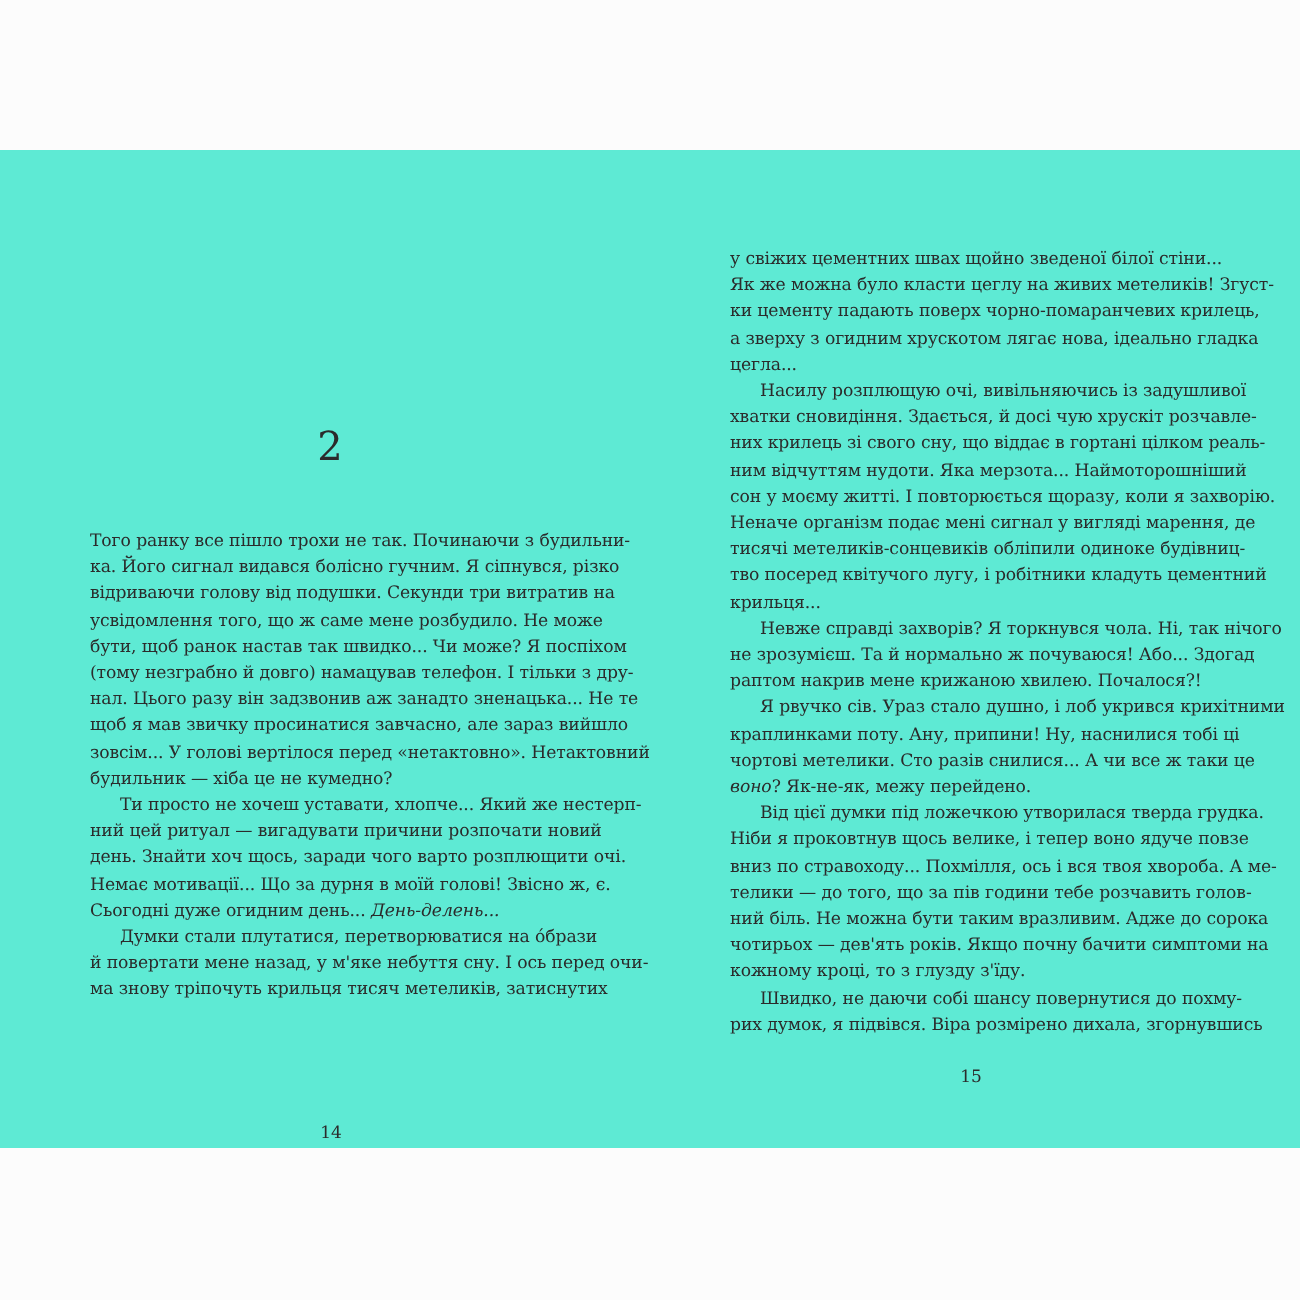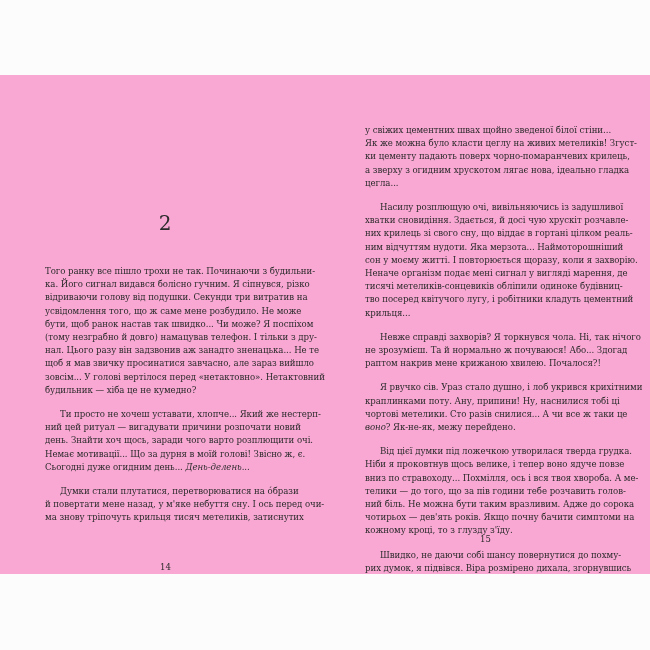--- a/index.html
+++ b/index.html
@@ -4,33 +4,33 @@
 <style>
   html, body { margin:0; padding:0; }
   body {
     width:650px; height:650px; position:relative; overflow:hidden;
     background:#ffffff;
     font-family:"DejaVu Serif", "Liberation Serif", serif;
     color:#2b2b2b;
   }
   .top-band { position:absolute; left:0; top:0; width:650px; height:75px; background:#fcfcfc; }
   .bottom-band { position:absolute; left:0; top:574px; width:650px; height:76px; background:#fcfcfc; }
-  .page { position:absolute; top:75px; height:499px; background:#f9a8d4; }
+  .page { position:absolute; top:75px; height:499px; background:#5eead4; }
   .page.left { left:0; width:325px; }
   .page.right { left:325px; width:325px; }
   .text-block {
     position:absolute; width:241px;
     font-size:8.6px; line-height:13.2px; letter-spacing:-0.05px;
     text-align:justify; hyphens:manual;
   }
   .left .text-block { left:45px; top:190px; }
   .right .text-block { left:40px; top:49px; }
   .text-block .line { display:block; text-align:justify; text-align-last:justify; white-space:nowrap; overflow:visible; }
   .text-block .line.last { text-align-last:left; }
-  .text-block .line.indent { padding-left:15px;margin-top:11px; }
+  .text-block .line.indent { padding-left:15px; }
   .chapter-number {
     position:absolute; left:0; width:325px; top:136px; text-align:center;
     font-size:20px; font-weight:normal; color:#2b2b2b;
   }
   .left .chapter-number { left:40px; width:250px; }
   .page-number {
     position:absolute; top:459px; font-size:8.5px; color:#2b2b2b; text-align:center; width:241px;
   }
   .left .page-number { left:45px;margin-top:28px; }
   .right .page-number { left:40px;text-align:center; }

